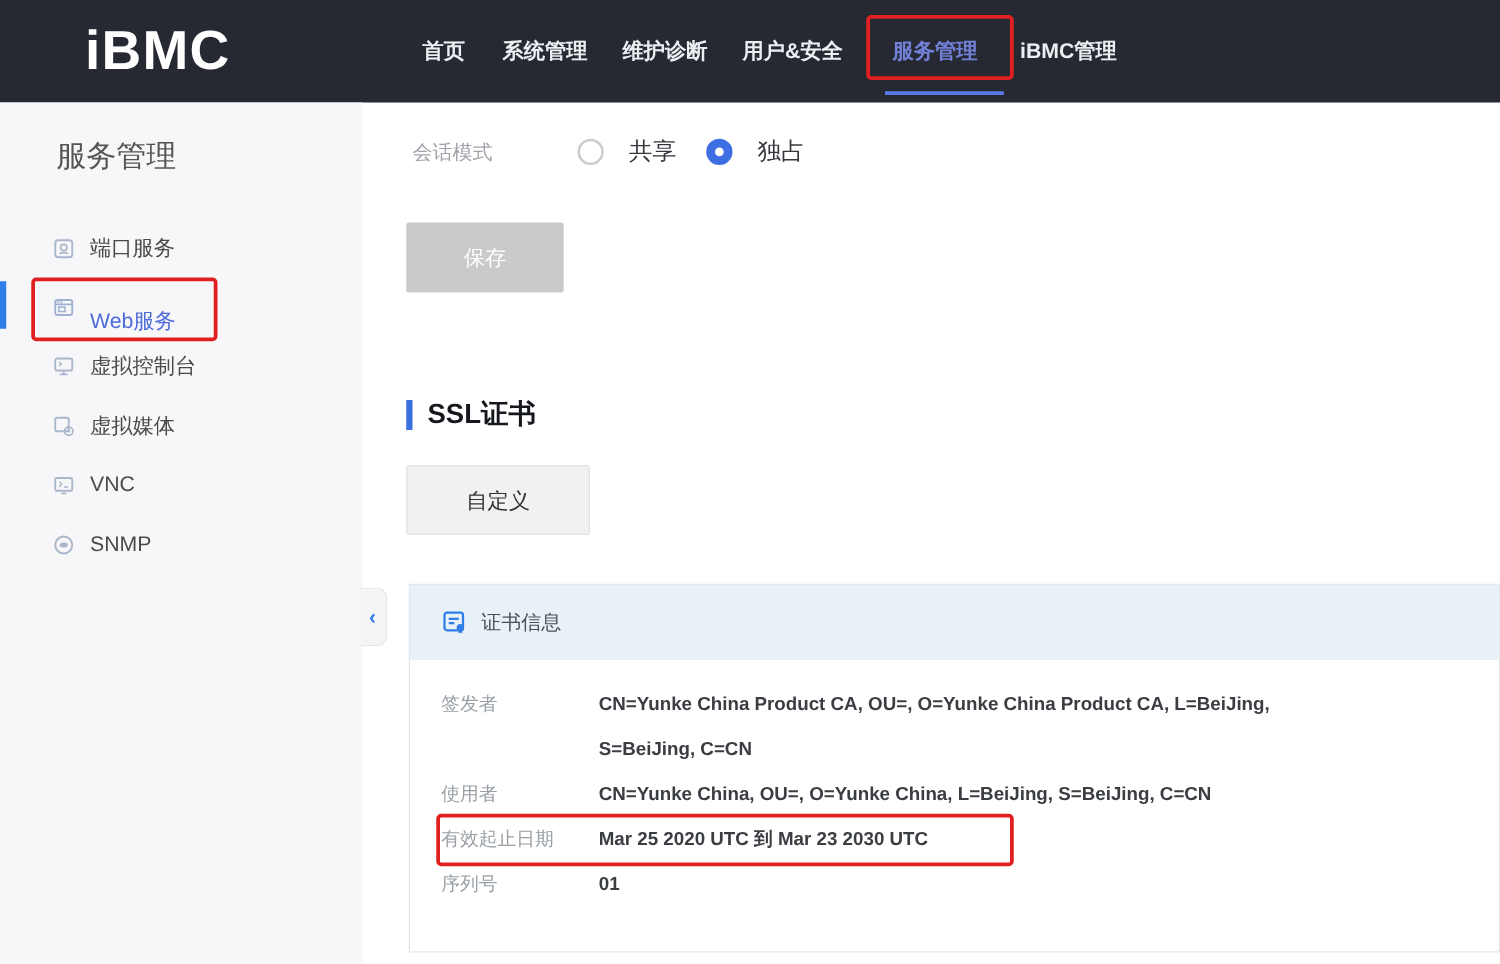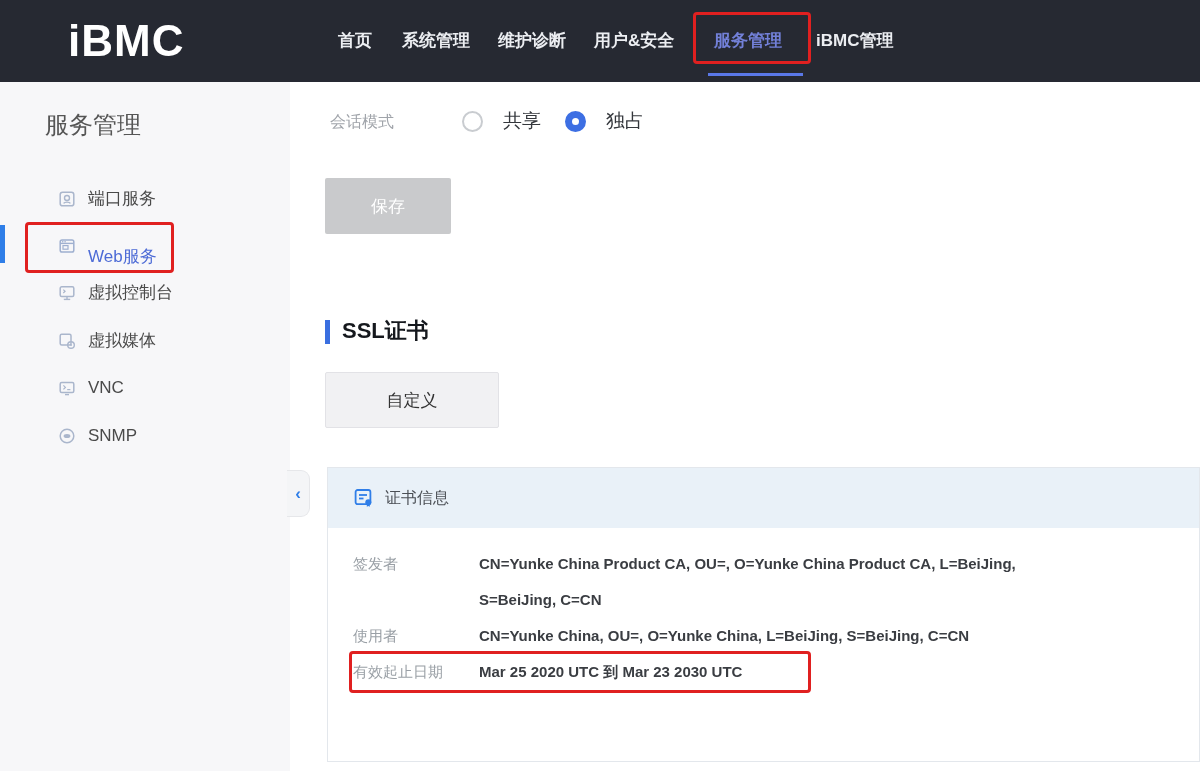--- a/index.html
+++ b/index.html
@@ -12,21 +12,21 @@
   .nav-item{position:absolute;top:0;height:82px;line-height:82px;font-size:17px;
             font-weight:bold;color:#eceef2;cursor:pointer;white-space:nowrap;}
   .nav-item.active{color:#7280d8;}
   .nav-underline{position:absolute;left:708px;top:73px;width:95px;height:3px;background:#5a78e8;}
   .anno-box{position:absolute;border:3px solid #e02020;border-radius:4px;pointer-events:none;}
   .anno-nav{left:693px;top:12px;width:112px;height:46px;}
   
   .sidebar{position:absolute;left:0;top:82px;width:290px;height:689px;background:#f7f7f9;}
   .sidebar-title{position:absolute;left:45px;top:27px;font-size:24px;color:#555;}
   .side-item{position:absolute;left:0;width:290px;height:47px;display:flex;align-items:center;
-             padding-left:58px;box-sizing:border-box;cursor:pointer;}
+             padding-left:42px;box-sizing:border-box;cursor:pointer;}
   .side-item .icn{width:18px;height:18px;margin-right:12px;flex:none;display:block;}
   .side-item .lbl{font-size:17px;color:#4a4a4a;}
   .side-item.active .lbl{color:#4d6bd6;margin-top:22px;}
   .side-indicator{position:absolute;left:0;top:143px;width:5px;height:38px;background:#2f7ee8;}
   .anno-side{left:25px;top:140px;width:143px;height:45px;}
   .collapse-tab{position:absolute;left:287px;top:470px;width:23px;height:47px;background:#f4f5f7;
                 border:1px solid #e6e7ea;border-left:none;border-radius:0 9px 9px 0;
                 display:flex;align-items:center;justify-content:center;cursor:pointer;box-sizing:border-box;}
   .collapse-tab .chev{color:#2f7ee8;font-size:17px;font-weight:bold;line-height:1;}
   
@@ -36,21 +36,21 @@
                 border:2px solid #c9ccd0;box-sizing:border-box;flex:none;position:relative;}
   .radio-opt.selected .radio-circle{background:#3d6fe3;border-color:#3d6fe3;}
   .radio-opt.selected .radio-circle::after{content:"";position:absolute;left:50%;top:50%;
                 width:7px;height:7px;margin:-3.5px 0 0 -3.5px;border-radius:50%;background:#fff;}
   .radio-lbl{margin-left:20px;font-size:19px;font-weight:400;color:#34373c;}
   .save-btn{position:absolute;left:325px;top:178px;width:126px;height:56px;background:#c9cacc;
             color:#fff;font-size:17px;border:none;border-radius:2px;cursor:not-allowed;
             font-family:inherit;}
   .ssl-bar{position:absolute;left:325px;top:320px;width:5px;height:24px;background:#3a6fe0;}
   .ssl-title{position:absolute;left:342px;top:316px;font-size:22px;font-weight:bold;color:#15181d;}
-  .custom-btn{position:absolute;left:325px;top:372px;width:174px;height:56px;background:#f1f1f3;
+  .custom-btn{position:absolute;left:325px;top:372px;width:147px;height:56px;background:#f1f1f3;
               border:1px solid #e2e2e6;border-radius:2px;color:#333;font-size:17px;cursor:pointer;
               font-family:inherit;}
   
   .panel{position:absolute;left:327px;top:467px;width:873px;height:295px;background:#fff;
          border:1px solid #e3e7ec;box-sizing:border-box;}
   .panel-header{height:60px;background:#e9f1f8;display:flex;align-items:center;padding-left:25px;}
   .panel-header .cicon{width:22px;height:22px;margin-right:10px;flex:none;display:block;}
   .panel-header .ptitle{font-size:16px;color:#4b4f55;}
   .panel-rows{padding:18px 25px 0 25px;}
   .crow{display:flex;line-height:36px;position:relative;}
@@ -179,16 +179,20 @@
       </div>
       <div class="crow">
         <span class="clabel">使用者</span>
         <span class="cvalue">CN=Yunke China, OU=, O=Yunke China, L=BeiJing, S=BeiJing, C=CN</span>
       </div>
       <div class="crow">
         <span class="clabel">有效起止日期</span>
         <span class="cvalue">Mar 25 2020 UTC 到 Mar 23 2030 UTC</span>
         <div class="anno-box anno-validity"></div>
       </div>
+      <div class="crow">
+        <span class="clabel">序列号</span>
+        <span class="cvalue">01</span>
+      </div>
     </div>
   </div>
 
 </div>
 
 </body></html>

